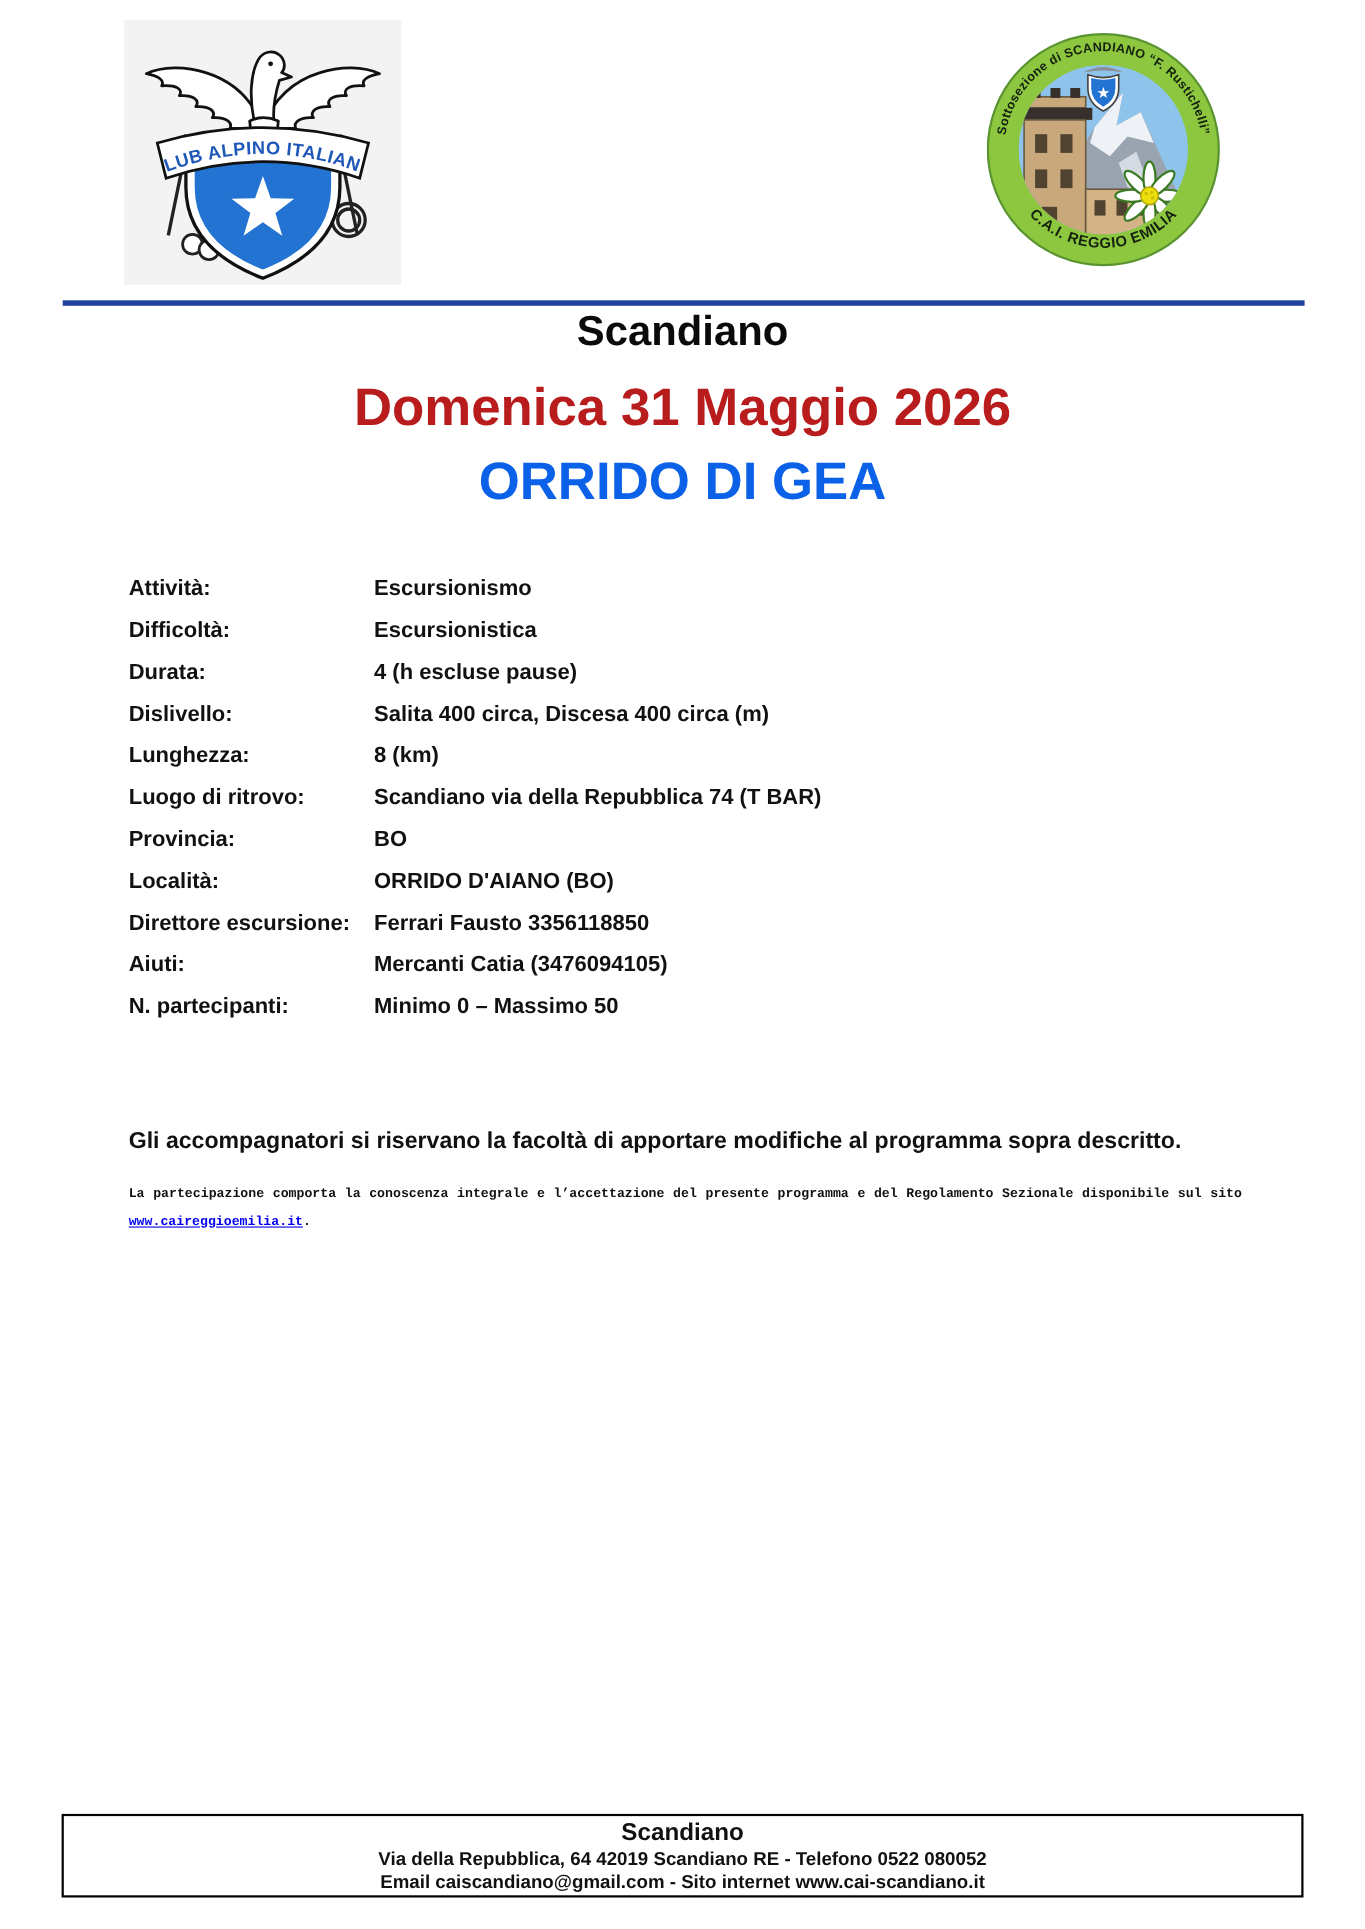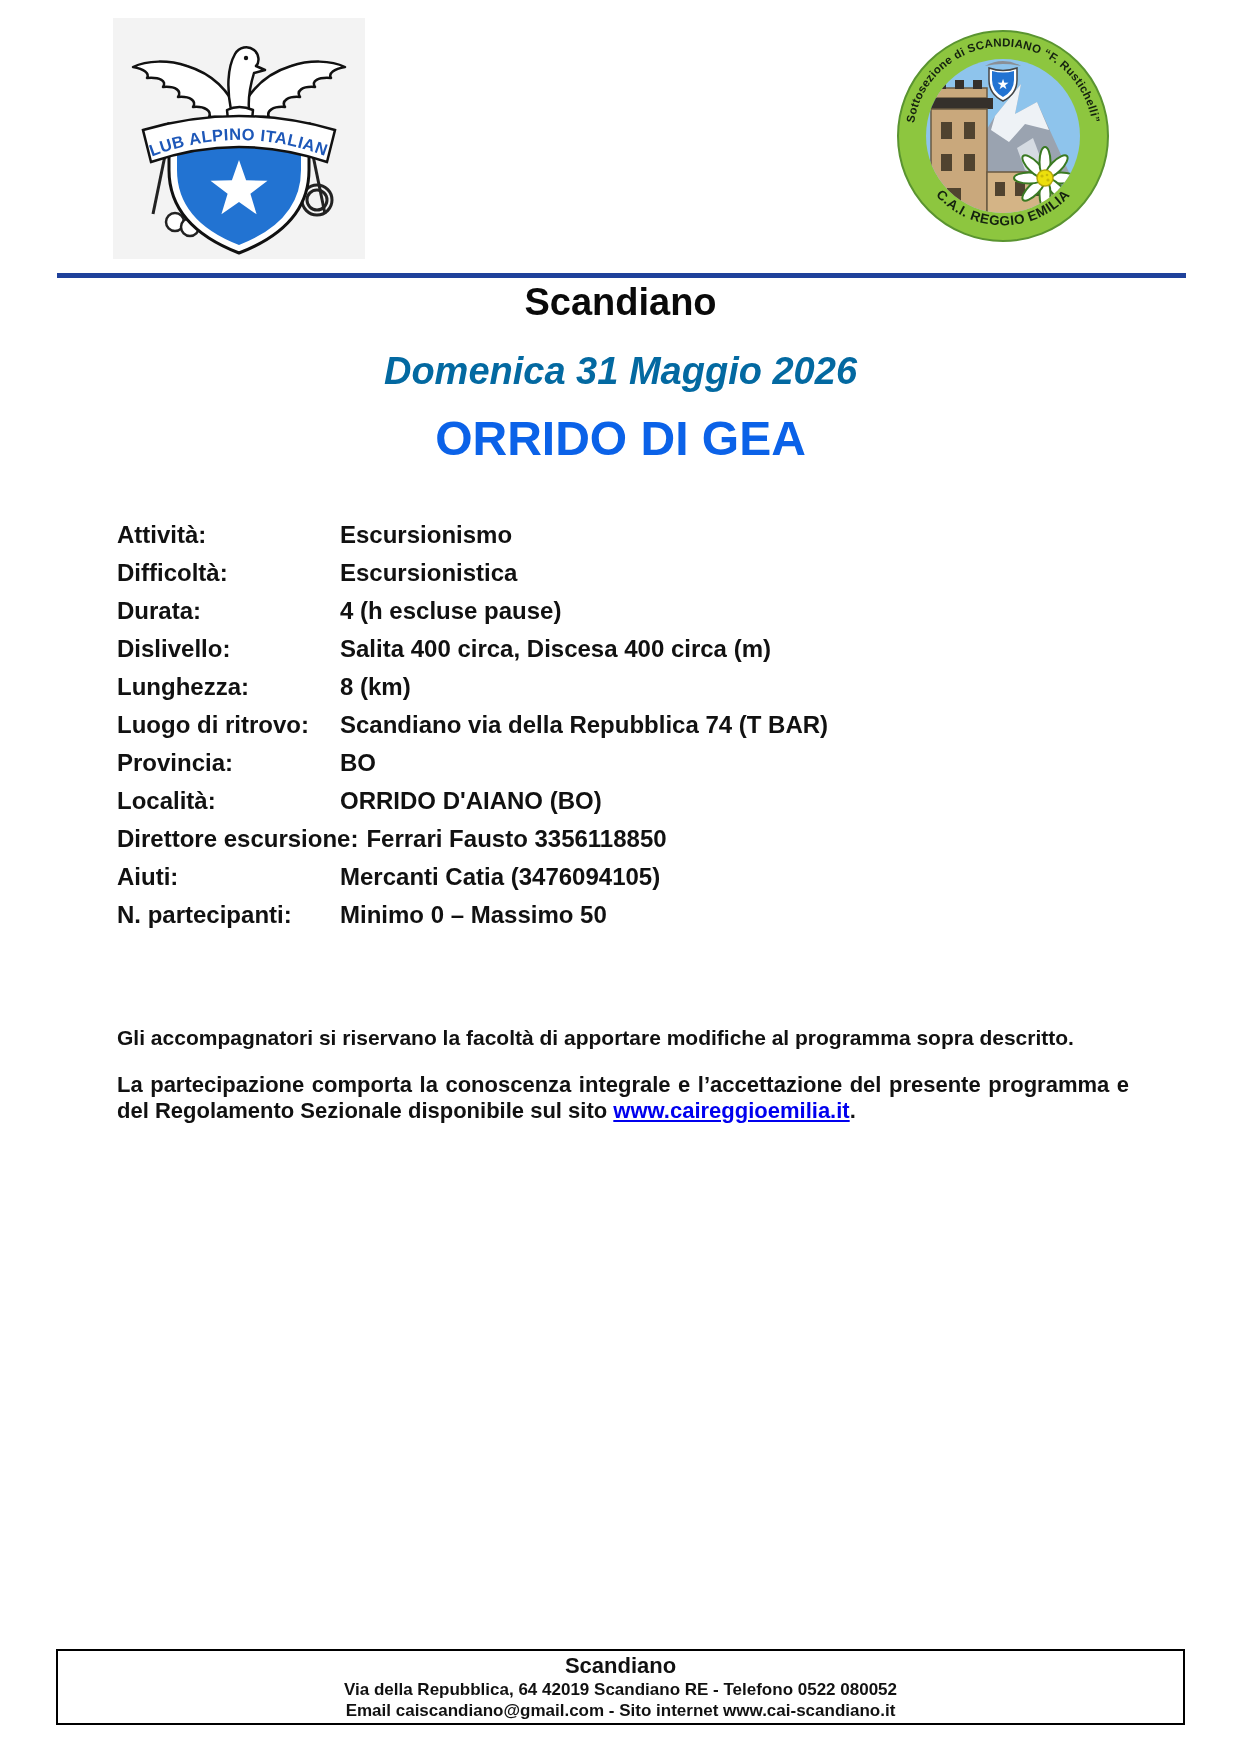--- a/index.html
+++ b/index.html
@@ -7,30 +7,30 @@
     width:1241px;height:1754px;position:relative;background:#ffffff;
     font-family:"Liberation Sans", sans-serif;color:#111;overflow:hidden;
   }
   .logo-left{position:absolute;left:113px;top:18px;width:252px;height:241px;background:#f3f3f3;}
   .logo-left svg{width:100%;height:100%;display:block;}
   .logo-right{position:absolute;left:897px;top:30px;width:213px;height:213px;}
   .logo-right svg{width:100%;height:100%;display:block;}
   .rule{position:absolute;left:57px;top:273px;width:1129px;height:5px;background:#1f419b;}
   .title-line{position:absolute;left:0;width:100%;text-align:center;font-weight:bold;white-space:nowrap;}
   .t-section{top:280px;font-size:38px;line-height:44px;color:#0a0a0a;}
-  .t-date{top:349px;font-size:38px;line-height:44px;color:#0369a1;font-style:italic;}
+  .t-date{top:349px;font-size:48px;line-height:44px;color:#b91c1c;}
   .t-event{top:416px;font-size:48px;line-height:46px;color:#0b62e8;}
-  .details{position:absolute;left:117px;top:523px;width:1010px;font-size:24px;line-height:24px;}
+  .details{position:absolute;left:117px;top:523px;width:1010px;font-size:20px;line-height:24px;}
   .drow{display:flex;margin-bottom:14px;}
   .drow.spaced{margin-top:7px;align-items:flex-end;}
   .dlabel{font-weight:bold;min-width:223px;padding-right:8px;box-sizing:border-box;white-space:nowrap;}
   .dvalue{font-weight:bold;white-space:nowrap;}
   .drow.bold-value .dvalue{font-weight:bold;}
   .note-bold{position:absolute;left:117px;top:1025px;width:1010px;font-size:21px;font-weight:bold;line-height:25px;}
-  .note-small{position:absolute;left:117px;top:1072px;width:1012px;font-size:22px;font-weight:bold;line-height:26px;text-align:justify;}
+  .note-small{position:absolute;left:117px;top:1072px;width:1012px;font-size:12px;font-weight:bold;line-height:26px;text-align:justify;font-family:Liberation Mono, monospace;}
   .doclink{color:#0000ee;text-decoration:underline;cursor:pointer;}
   .footer-box{position:absolute;left:56px;top:1649px;width:1125px;height:70px;border:2px solid #000;text-align:center;box-sizing:content-box;padding-top:2px;}
   .f-title{font-size:22px;font-weight:bold;line-height:26px;}
   .f-line{font-size:17px;font-weight:bold;line-height:21px;}
 </style>
 </head>
 <body>
 
 <div class="logo-left">
   <svg viewBox="0 0 252 241" aria-hidden="true">

